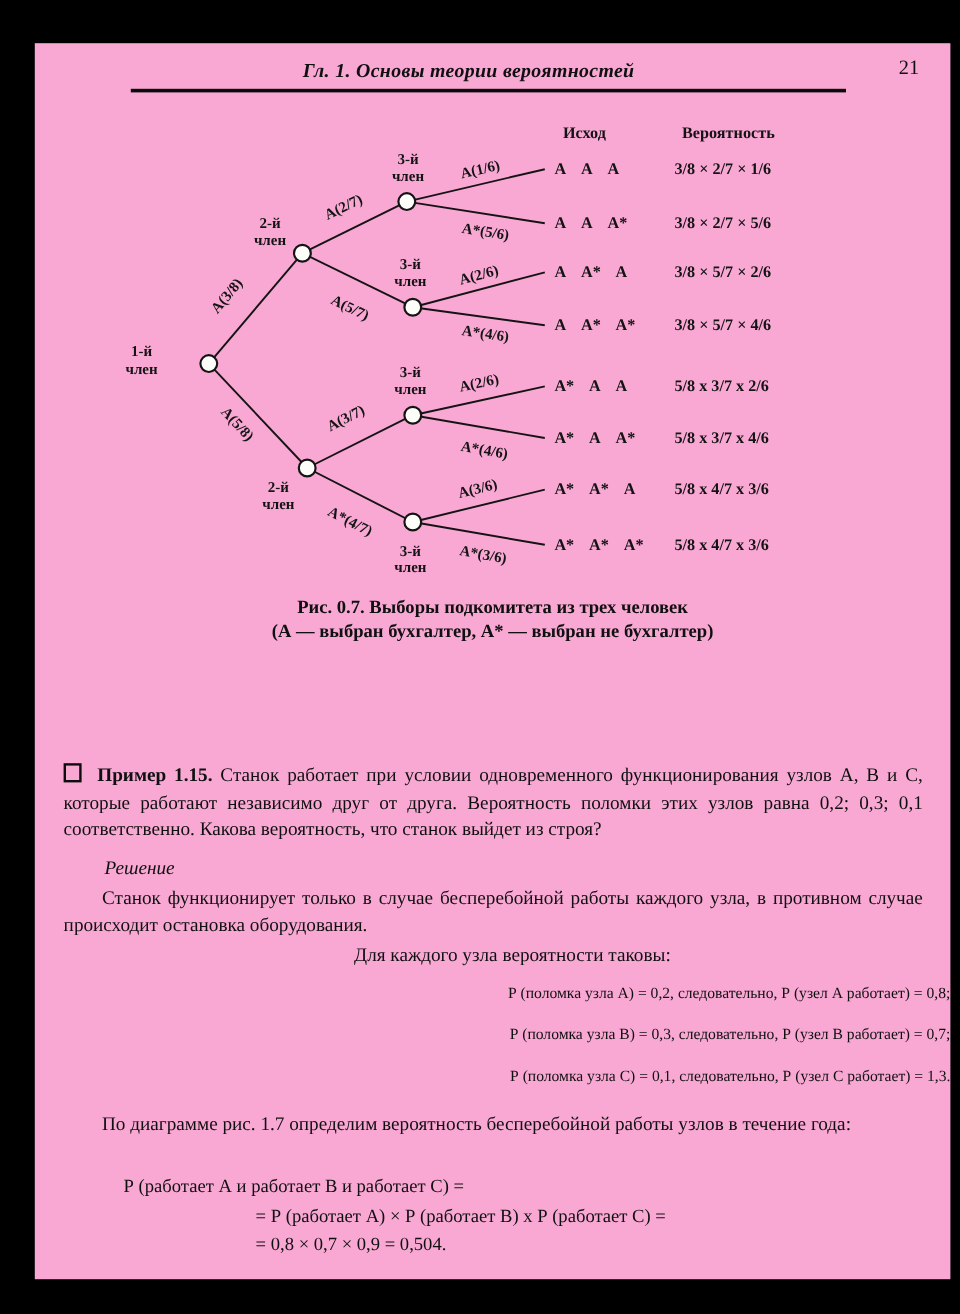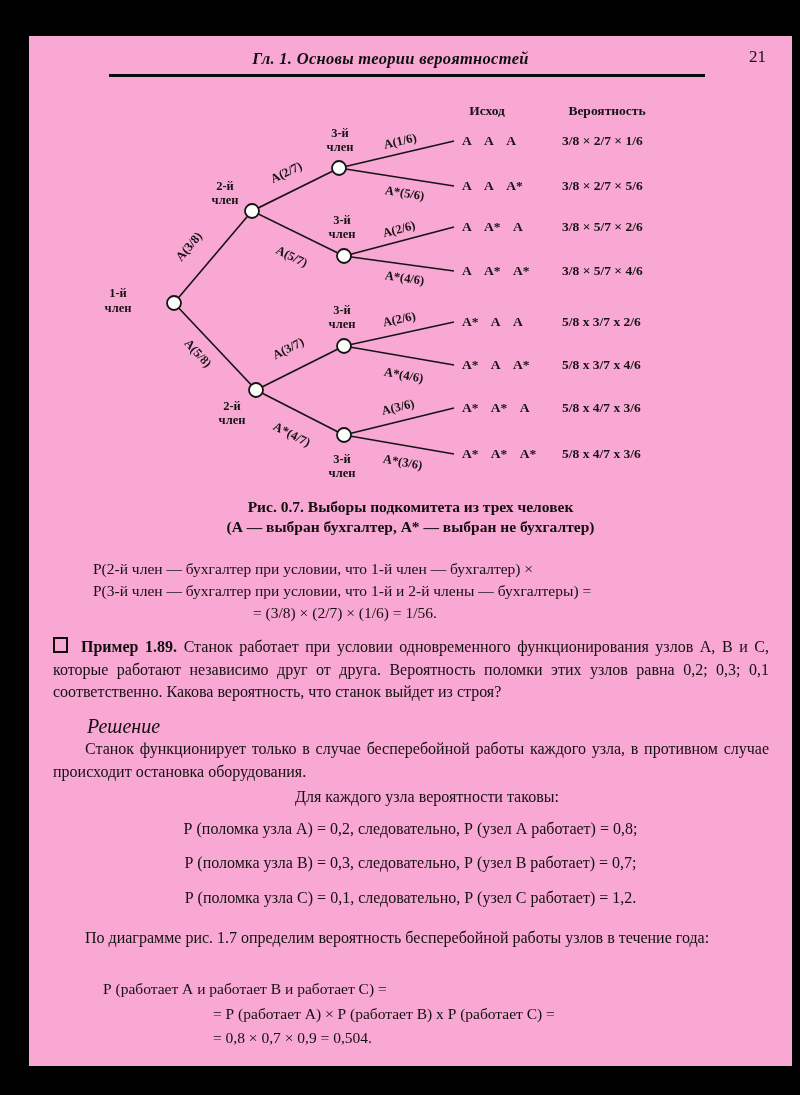--- a/index.html
+++ b/index.html
@@ -22,25 +22,25 @@
 
   .caption{position:absolute;top:461px;left:0;right:0;text-align:center;font-weight:bold;font-size:15.5px;line-height:20px;}
 
   .deriv{position:absolute;top:522px;left:64px;width:668px;font-size:15.5px;line-height:22px;}
   .deriv .d3{padding-left:160px;}
 
   .example{position:absolute;top:600px;left:24px;width:716px;font-size:16px;line-height:22.5px;text-align:justify;}
   .bullet{display:inline-block;width:11px;height:12px;border:2.2px solid #0d0d0d;margin-right:13px;vertical-align:-1px;}
   .example b{font-weight:bold;}
 
-  .sol-head{position:absolute;top:679px;left:58px;font-size:20px;font-style:italic;text-align:right;}
+  .sol-head{position:absolute;top:679px;left:58px;font-size:16px;font-style:italic;text-align:right;}
   .para{position:absolute;left:24px;width:716px;font-size:16px;line-height:23px;text-align:justify;text-indent:32px;}
   .p1{top:701px;}
   .p2{top:749px;text-align:center;}
-  .eq{position:absolute;left:0;right:0;text-align:center;font-size:16px;}
+  .eq{position:absolute;left:0;right:0;text-align:right;font-size:13px;}
   .eq0{top:784px;}
   .eq1{top:818px;}
   .eq2{top:853px;}
   .p3{top:890px;}
   .calc{position:absolute;font-size:15.5px;}
   .c0{top:944px;left:74px;}
   .c1{top:969px;left:184px;}
   .c2{top:993px;left:184px;}
 </style>
 </head>
@@ -129,39 +129,34 @@
     <text class="prob" x="533" y="275">5/8 x 3/7 x 4/6</text>
     <text class="prob" x="533" y="318">5/8 x 4/7 x 3/6</text>
     <text class="prob" x="533" y="364">5/8 x 4/7 x 3/6</text>
   </svg>
 
   <div class="caption">
     <div>Рис. 0.7. Выборы подкомитета из трех человек</div>
     <div>(А — выбран бухгалтер, А* — выбран не бухгалтер)</div>
   </div>
 
-  <div class="deriv">
-    <div>Р(2-й член — бухгалтер при условии, что 1-й член — бухгалтер) ×</div>
-    <div>Р(3-й член — бухгалтер при условии, что 1-й и 2-й члены — бухгалтеры) =</div>
-    <div class="d3">= (3/8) × (2/7) × (1/6) = 1/56.</div>
-  </div>
 
   <div class="example">
-    <span class="bullet"></span><b>Пример 1.89.</b>
+    <span class="bullet"></span><b>Пример 1.15.</b>
     <span>Станок работает при условии одновременного функционирования узлов А, В и С, которые работают независимо друг от друга. Вероятность поломки этих узлов равна 0,2; 0,3; 0,1 соответственно. Какова вероятность, что станок выйдет из строя?</span>
   </div>
 
   <div class="sol-head">Решение</div>
 
   <div class="para p1">Станок функционирует только в случае бесперебойной работы каждого узла, в противном случае происходит остановка оборудования.</div>
   <div class="para p2">Для каждого узла вероятности таковы:</div>
 
   <div class="eq eq0">Р (поломка узла А) = 0,2, следовательно, Р (узел А работает) = 0,8;</div>
   <div class="eq eq1">Р (поломка узла В) = 0,3, следовательно, Р (узел В работает) = 0,7;</div>
-  <div class="eq eq2">Р (поломка узла С) = 0,1, следовательно, Р (узел С работает) = 1,2.</div>
+  <div class="eq eq2">Р (поломка узла С) = 0,1, следовательно, Р (узел С работает) = 1,3.</div>
 
   <div class="para p3">По диаграмме рис. 1.7 определим вероятность бесперебойной работы узлов в течение года:</div>
 
   <div class="calc c1">= Р (работает А) × Р (работает В) х Р (работает С) =</div>
   <div class="calc c0">Р (работает А и работает В и работает С) =</div>
   <div class="calc c2">= 0,8 × 0,7 × 0,9 = 0,504.</div>
 
 </div>
 
 </body></html>

